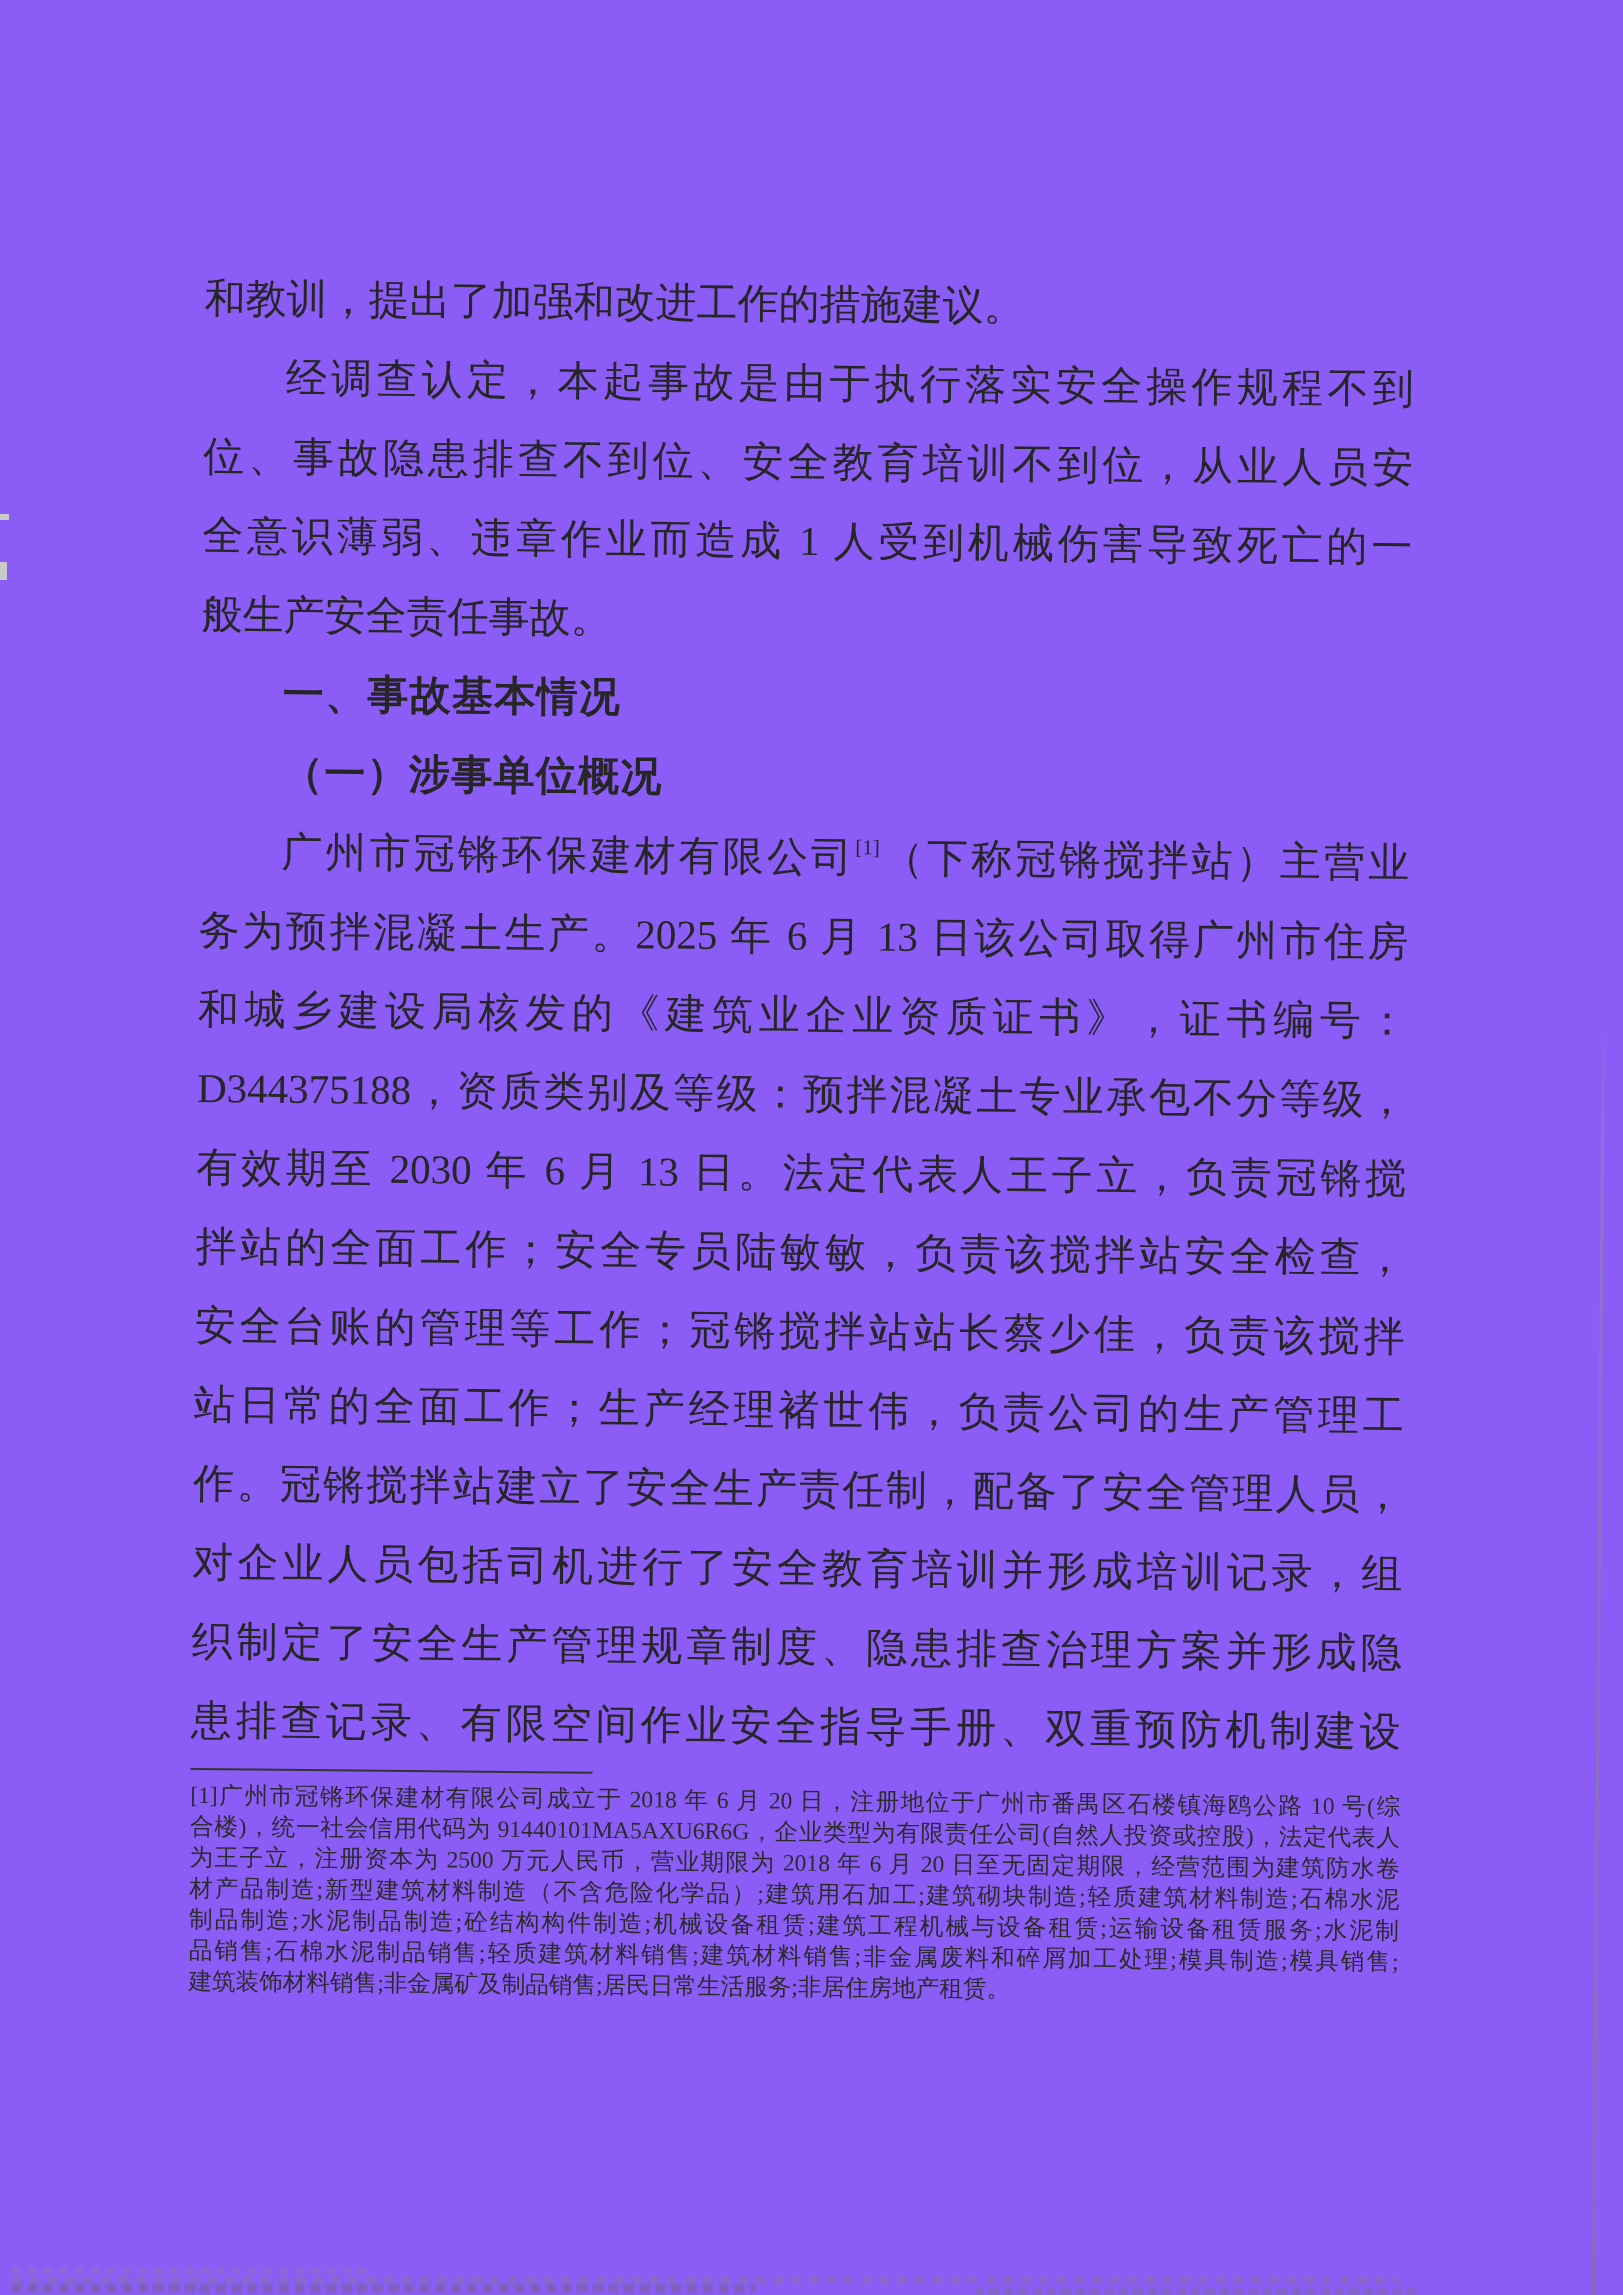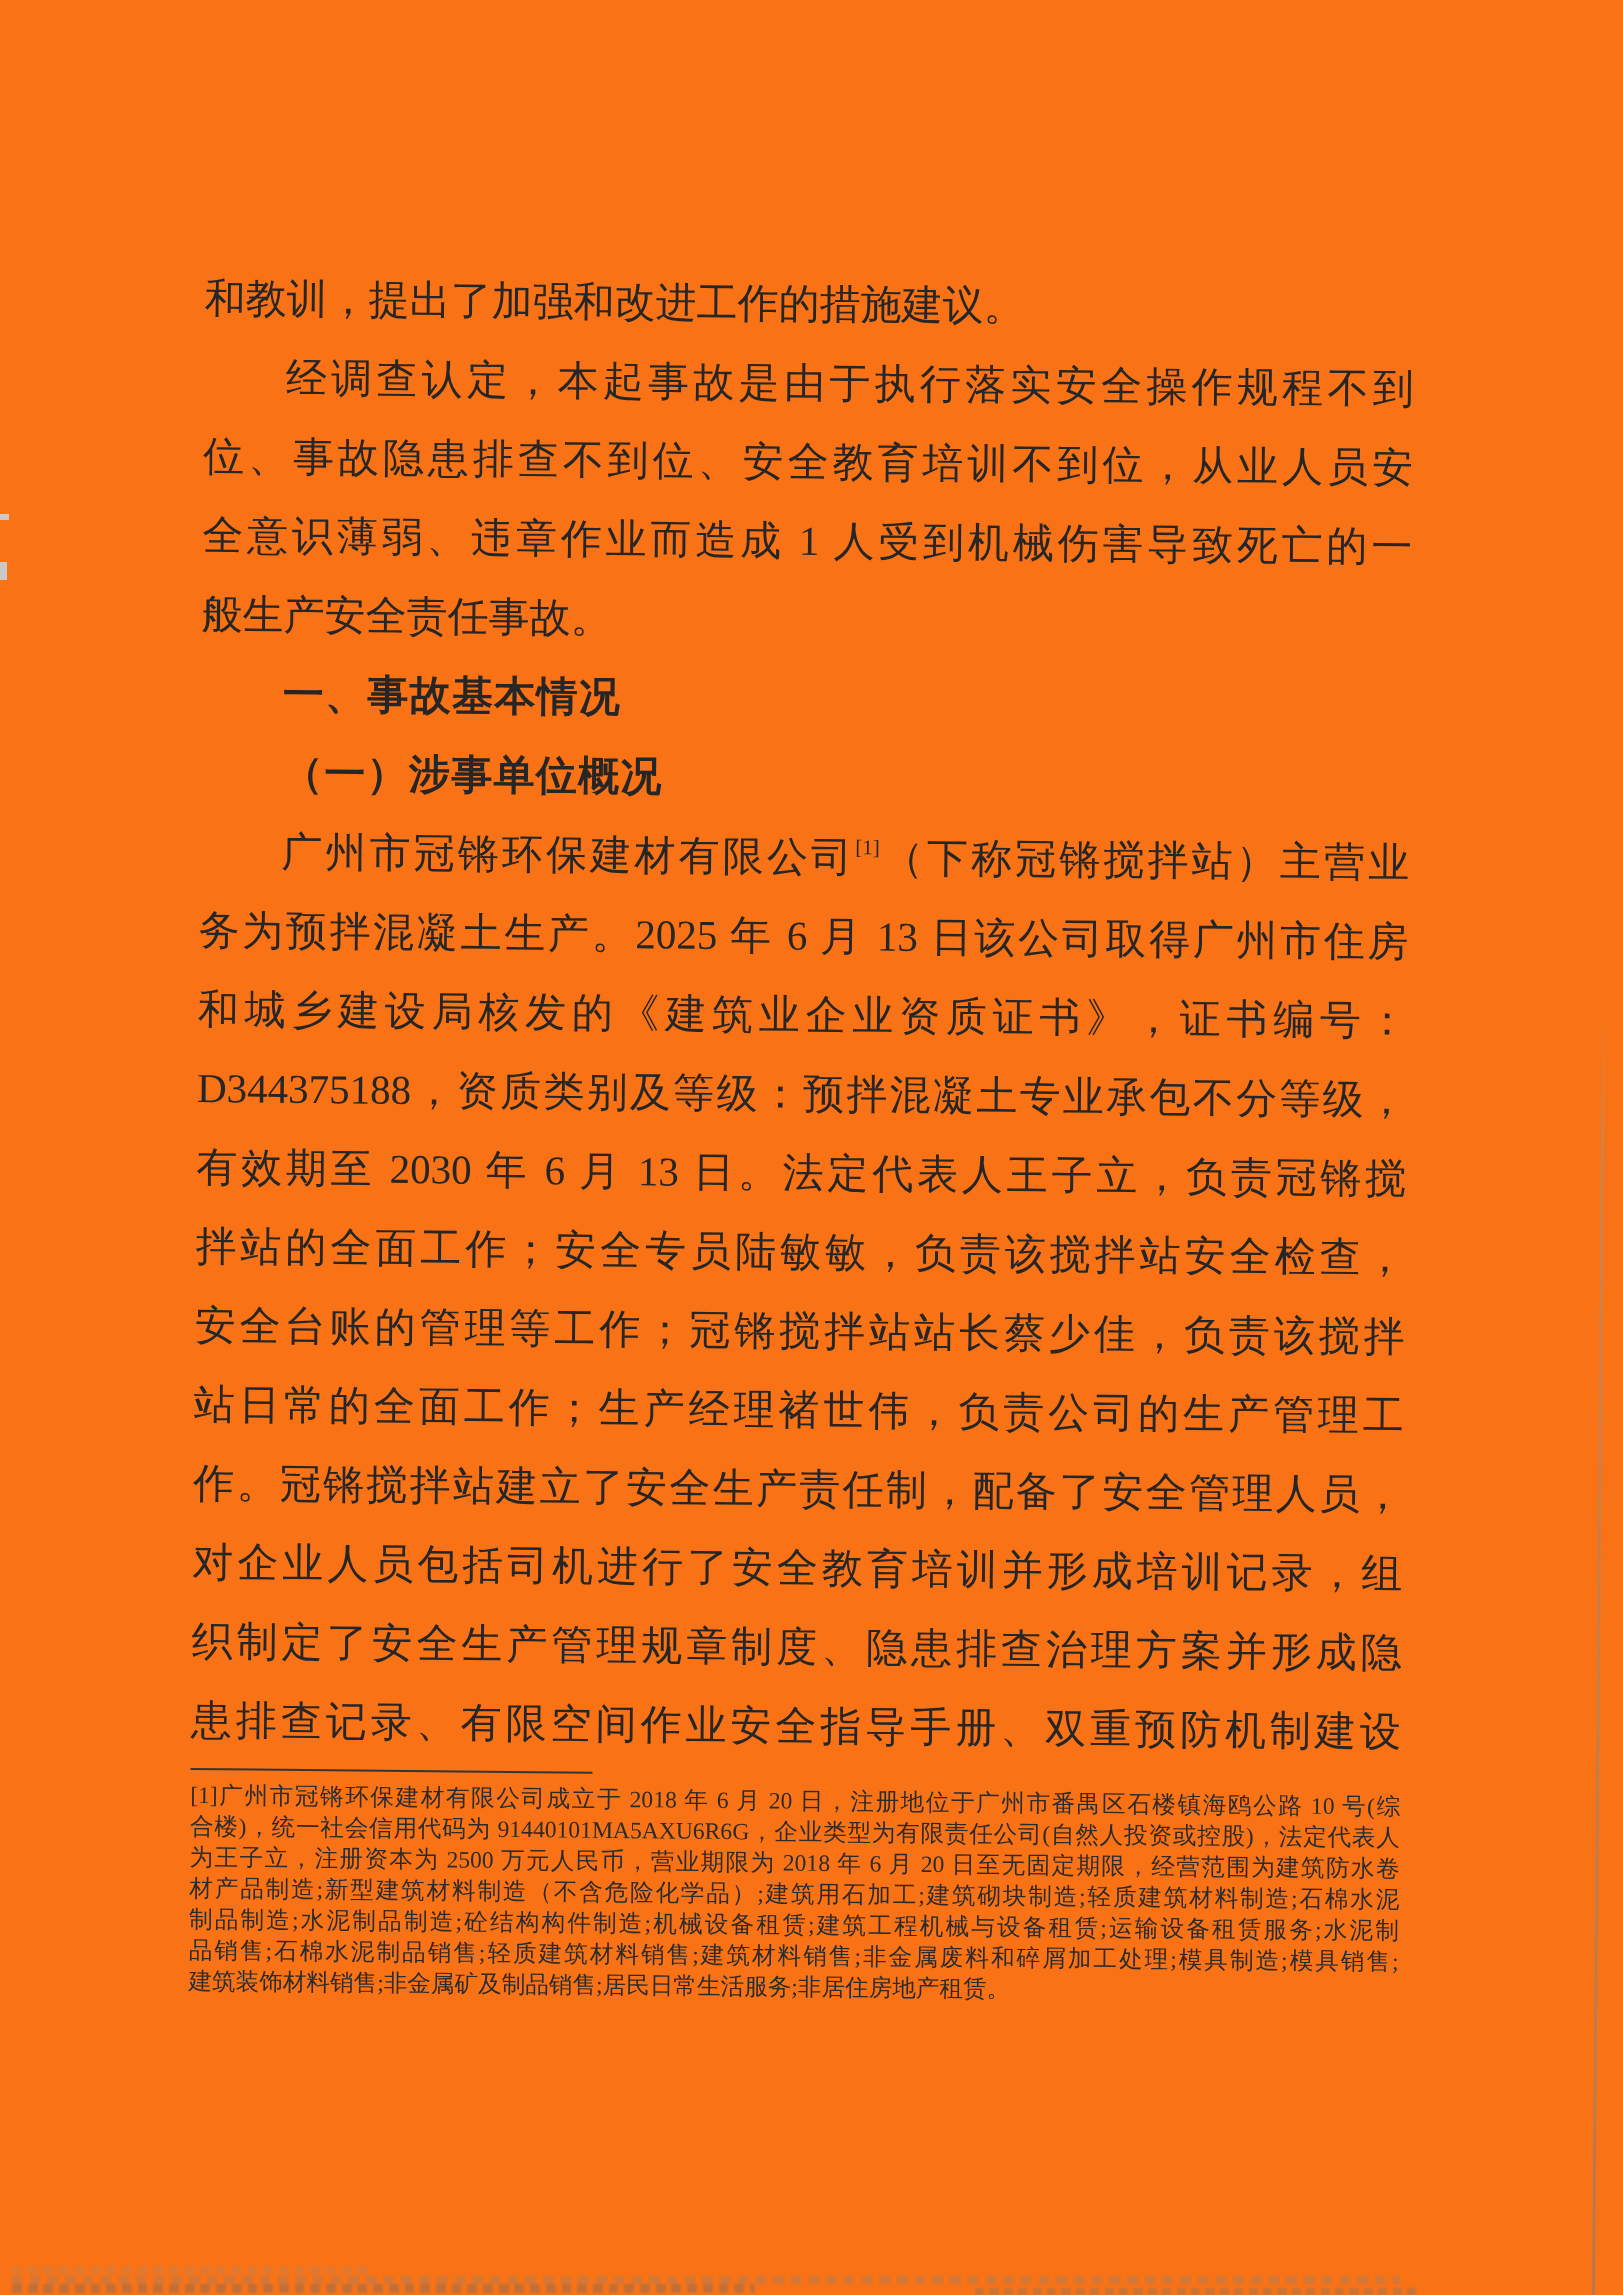--- a/index.html
+++ b/index.html
@@ -1,20 +1,20 @@
 <!DOCTYPE html>
 <html style="font-size:10.5px"><head>
 <meta charset="utf-8">
 <style>
   html, body { margin: 0; padding: 0; background: #e8e8e8; }
   .page {
     position: relative;
     width: 1623px;
     height: 2295px;
-    background: #f97316;
+    background: #8b5cf6;
     overflow: hidden;
   }
   .sheet {
     position: absolute;
     left: 205px;
     top: 259px;
     width: 1210px;
     transform: rotate(0.55deg);
     transform-origin: 0 0;
     color: #262626;

